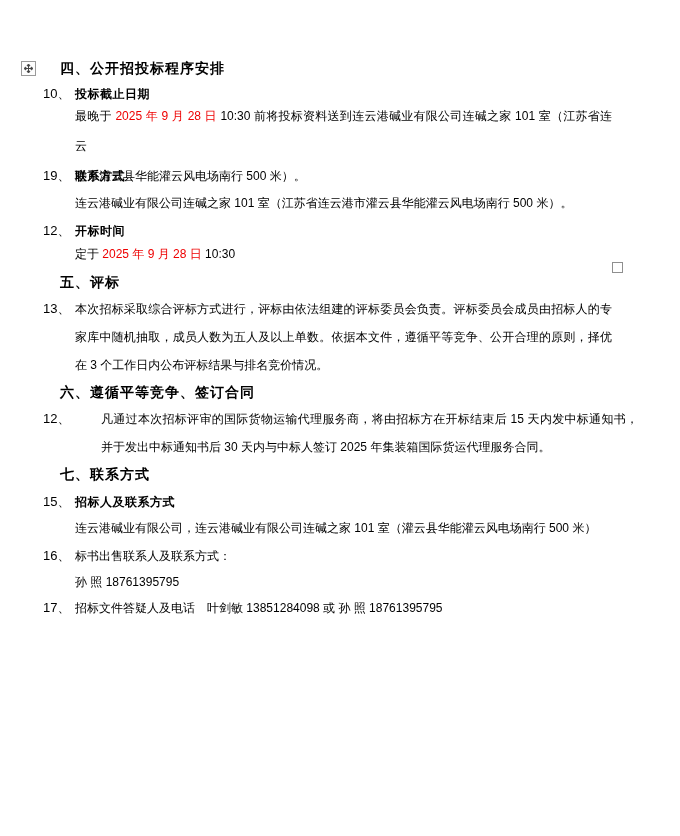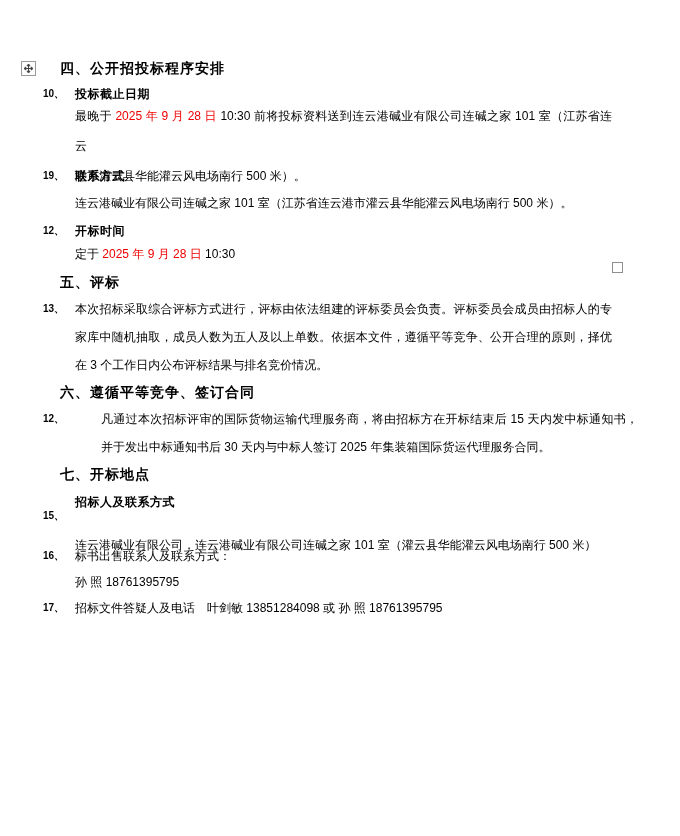--- a/index.html
+++ b/index.html
@@ -45,22 +45,22 @@
     font-weight:bold;
     line-height:20px;
     letter-spacing:1px;
     white-space:nowrap;
   }
   
   .num{
     position:absolute;
     left:43px;
     width:30px;
-    font-size:10px;
-    font-weight:bold;
+    font-size:13px;
+    font-weight:normal;
     line-height:16px;
     white-space:nowrap;
   }
   
   .t{
     position:absolute;
     left:75px;
     font-size:12px;
     line-height:16px;
     white-space:nowrap;
@@ -131,25 +131,25 @@
   </div>
 
   <div class="h" style="left:60px;top:382px;">六、遵循平等竞争、签订合同</div>
 
   <div class="num" style="top:411px;">12、</div>
   <div class="para lh28" style="top:405px;margin-left:26px;">
     <div class="line fill">凡通过本次招标评审的国际货物运输代理服务商，将由招标方在开标结束后 15 天内发中标通知书，</div>
     <div class="line">并于发出中标通知书后 30 天内与中标人签订 2025 年集装箱国际货运代理服务合同。</div>
   </div>
 
-  <div class="h" style="left:60px;top:464px;">七、开标地点</div>
+  <div class="h" style="left:60px;top:464px;">七、联系方式</div>
 
-  <div class="num" style="top:494px;margin-top:14px;">15、</div>
+  <div class="num" style="top:494px;">15、</div>
   <div class="t b" style="top:494px;">招标人及联系方式</div>
-  <div class="t" style="top:520px;margin-top:17px;">连云港碱业有限公司，连云港碱业有限公司连碱之家 101 室（灌云县华能灌云风电场南行 500 米）</div>
+  <div class="t" style="top:520px;">连云港碱业有限公司，连云港碱业有限公司连碱之家 101 室（灌云县华能灌云风电场南行 500 米）</div>
 
   <div class="num" style="top:548px;">16、</div>
   <div class="t" style="top:548px;">标书出售联系人及联系方式：</div>
   <div class="t" style="top:574px;">孙 照 18761395795</div>
 
   <div class="num" style="top:600px;">17、</div>
   <div class="t" style="top:600px;">招标文件答疑人及电话　叶剑敏 13851284098 或 孙 照 18761395795</div>
 
 </div>
 

